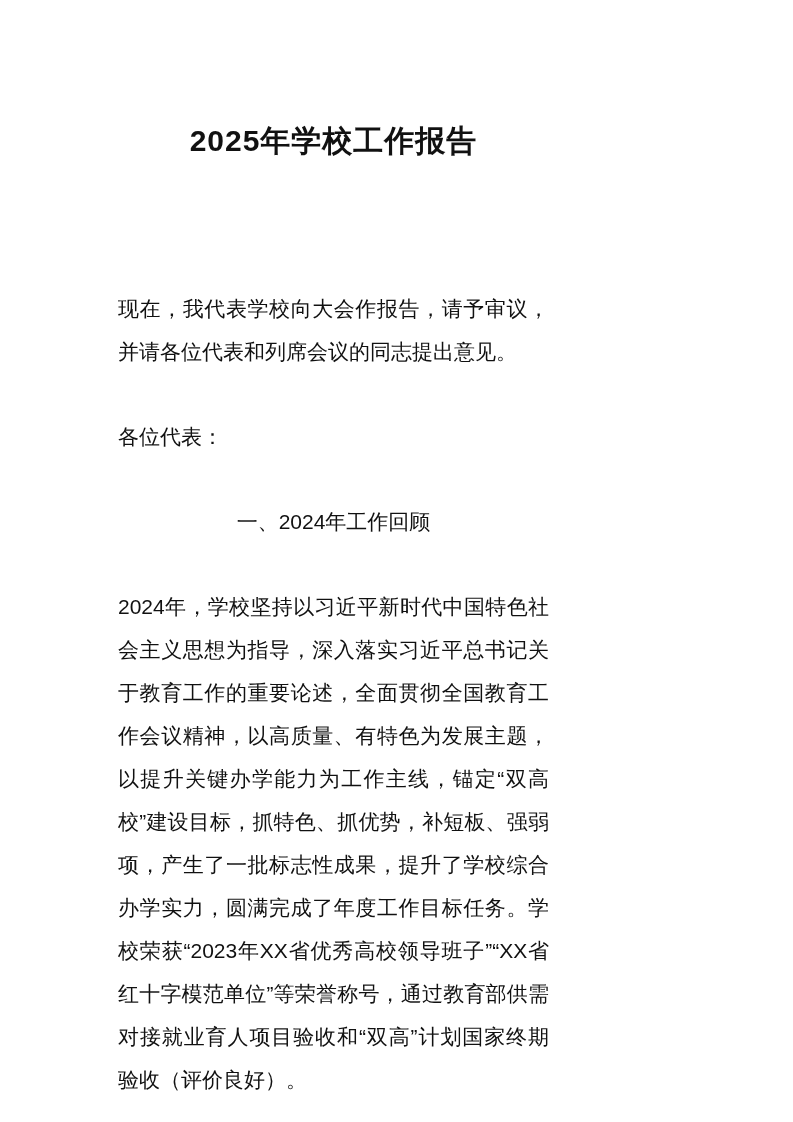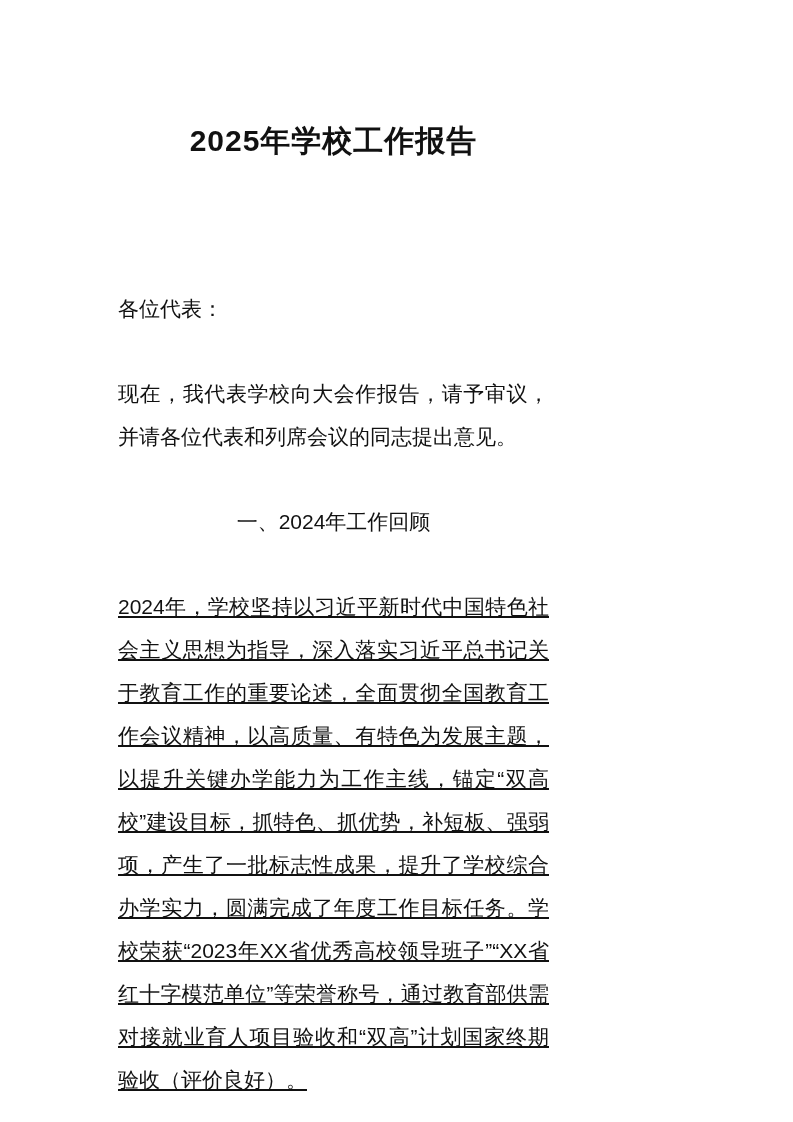--- a/index.html
+++ b/index.html
@@ -36,31 +36,30 @@
     line-height: 43px;
     font-weight: 400;
     text-align: justify;
     word-break: break-all;
   }
   .para.heading {
     text-align: center;
   }
   .para.last {
     margin-bottom: 0;
-    text-decoration: underline;
   }
 </style>
 </head>
 <body>
 
 <div class="page">
   <div class="content">
     <h1 class="doc-title">2025年学校工作报告</h1>
 
+    <p class="para">现在，我代表学校向大会作报告，请予审议，并请各位代表和列席会议的同志提出意见。</p>
+
     <p class="para">各位代表：</p>
-
-    <p class="para">现在，我代表学校向大会作报告，请予审议，并请各位代表和列席会议的同志提出意见。</p>
 
     <p class="para heading">一、2024年工作回顾</p>
 
     <p class="para last">2024年，学校坚持以习近平新时代中国特色社会主义思想为指导，深入落实习近平总书记关于教育工作的重要论述，全面贯彻全国教育工作会议精神，以高质量、有特色为发展主题，以提升关键办学能力为工作主线，锚定“双高校”建设目标，抓特色、抓优势，补短板、强弱项，产生了一批标志性成果，提升了学校综合办学实力，圆满完成了年度工作目标任务。学校荣获“2023年XX省优秀高校领导班子”“XX省红十字模范单位”等荣誉称号，通过教育部供需对接就业育人项目验收和“双高”计划国家终期验收（评价良好）。</p>
   </div>
 </div>
 
 </body></html>

